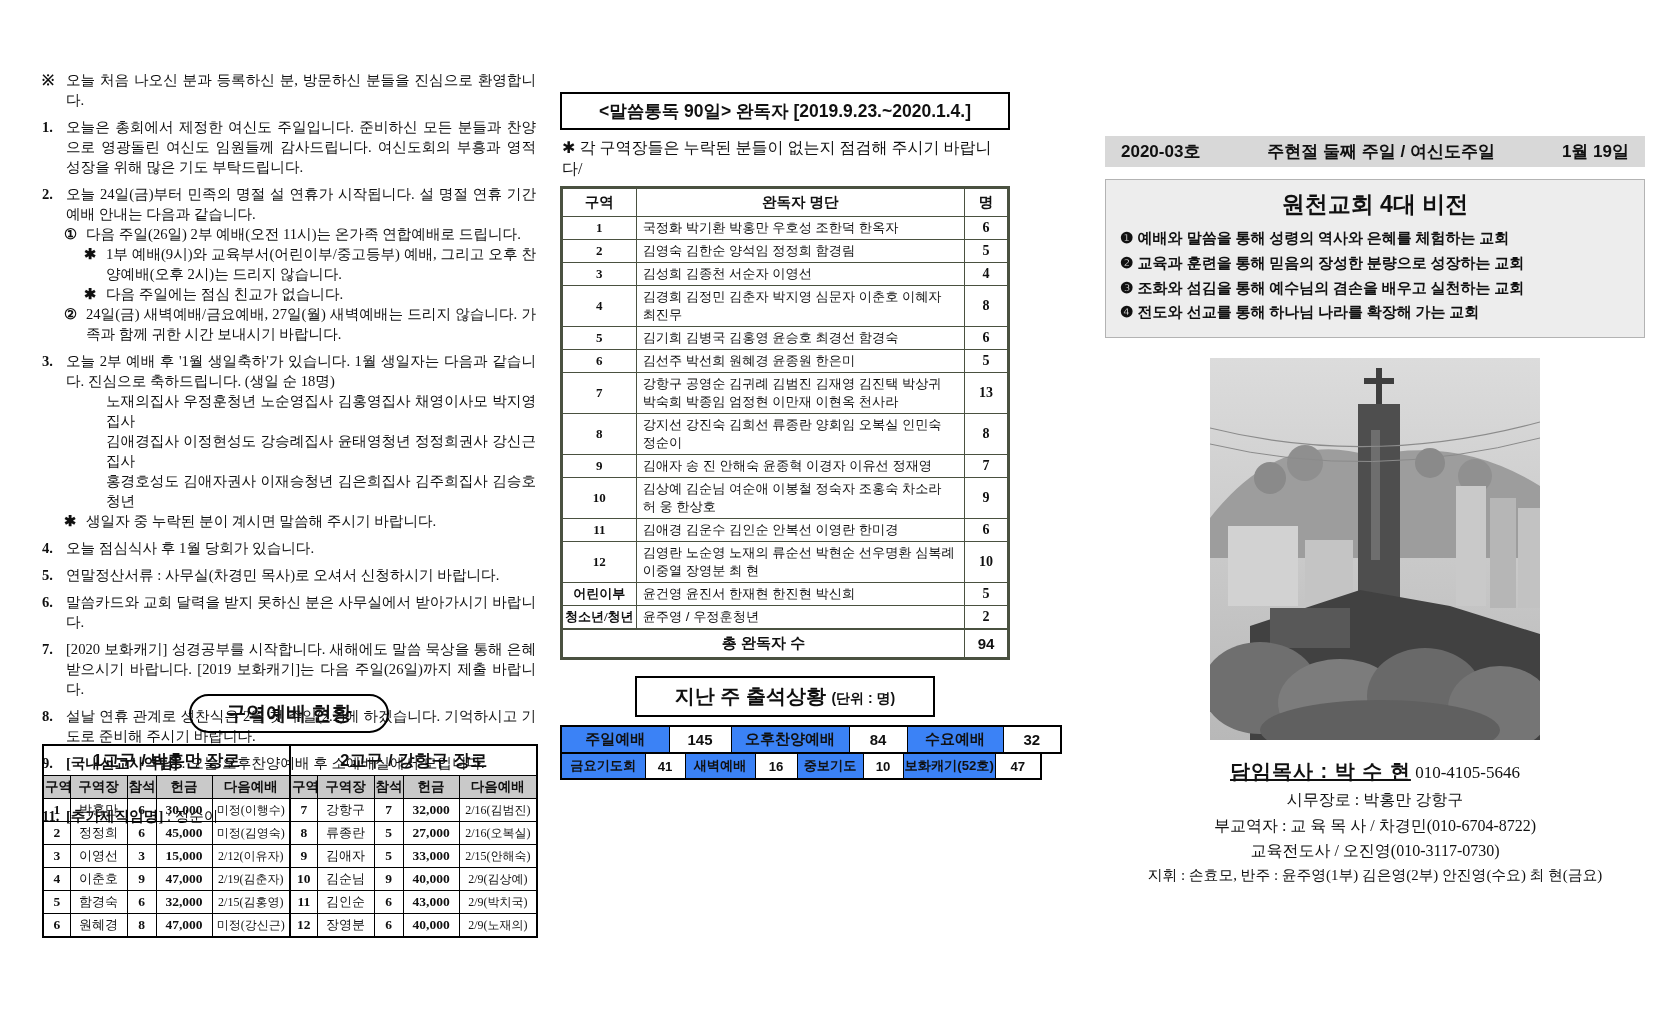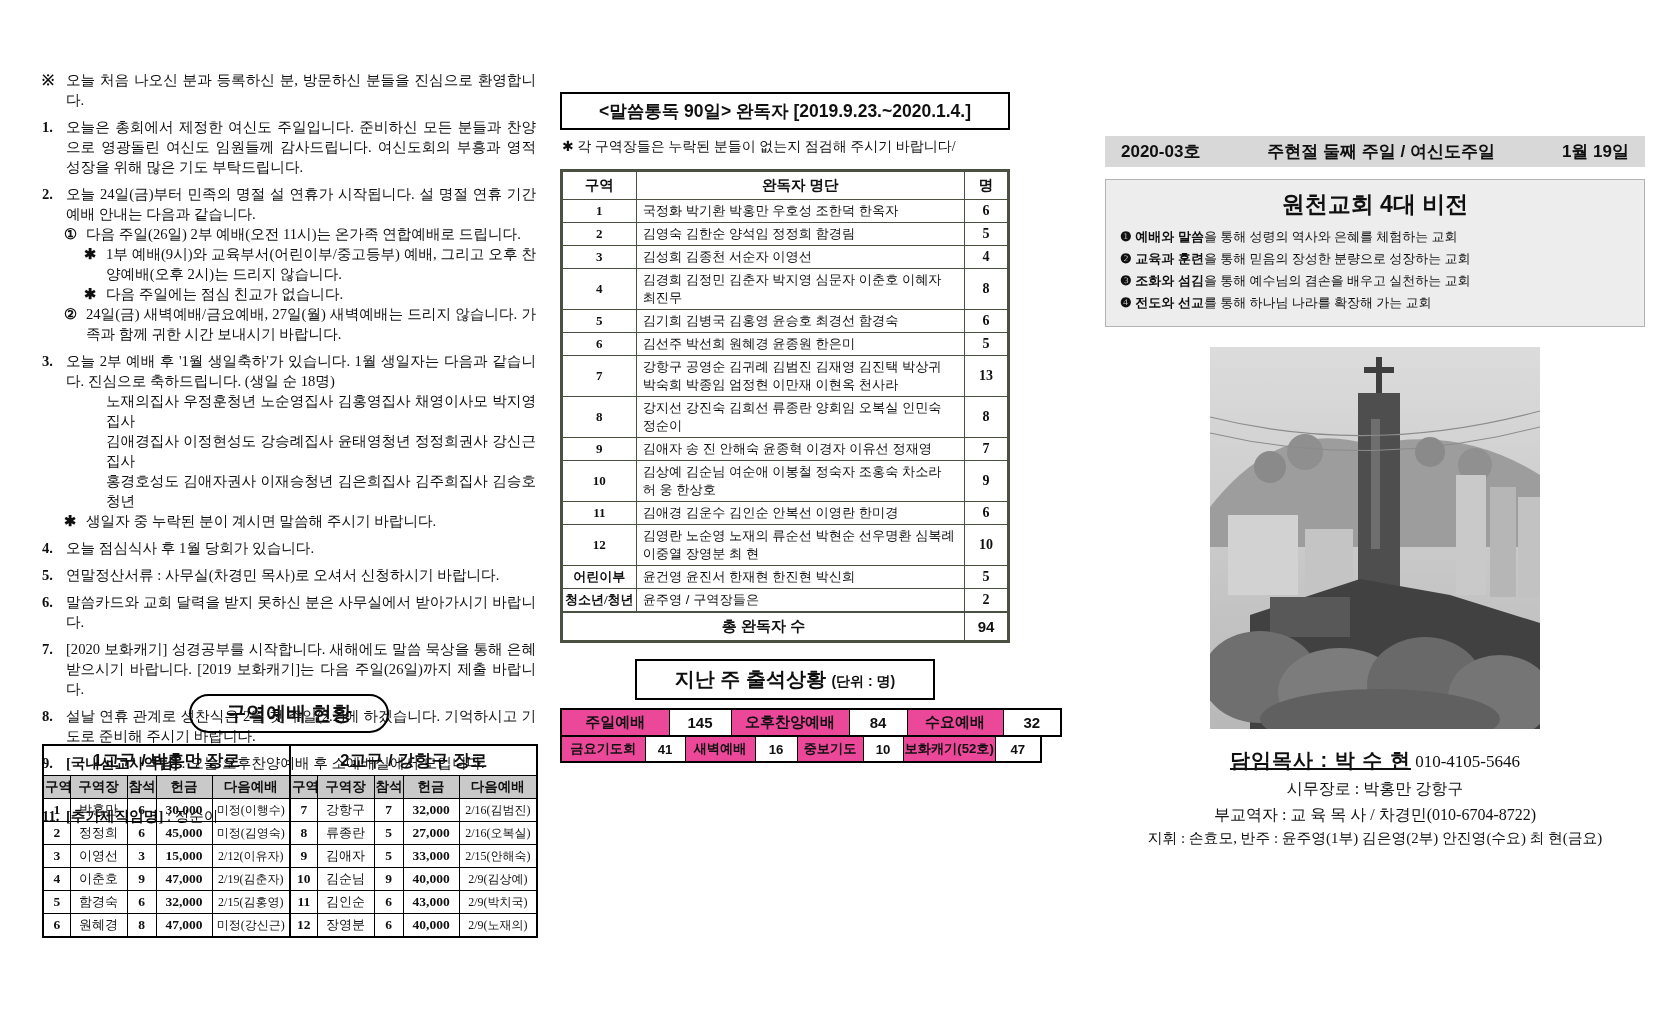--- a/index.html
+++ b/index.html
@@ -31,46 +31,46 @@
   .gy tr.grp th{font-size:17px;font-weight:bold;padding:3px 0;font-family:"Liberation Sans",sans-serif;}
   .gy tr.cols th{background:#c9c9c9;font-size:13.5px;font-family:"Liberation Sans",sans-serif;}
   .gy td.b{font-weight:bold;font-size:13.5px;}
   .gy td.nx{font-size:12px;}
   .gy .sep{border-left:2.5px solid #000;}
 
   
   .col-mid{position:absolute;left:560px;top:92px;width:450px;}
   .mid-title-box{border:2px solid #000;padding:5px 4px;text-align:center;
     font-family:"Liberation Sans",sans-serif;font-weight:bold;font-size:17.5px;}
-  .mid-note{font-size:14px;margin:8px 0 13px 2px;}
+  .mid-note{font-size:16px;margin:8px 0 6px 2px;}
   table.wd{width:100%;border-collapse:collapse;border:3px solid #4a5140;}
   .wd th,.wd td{border:1px solid #4a5140;padding:2px 6px;font-size:13.2px;}
   .wd th{font-weight:bold;text-align:center;font-size:14.5px;padding:4px 2px;font-family:"Liberation Sans",sans-serif;}
   .wd td.zone{width:50px;text-align:center;font-weight:bold;font-size:13px;white-space:nowrap;padding:2px 2px;}
   .wd td.cnt{width:30px;text-align:center;font-weight:bold;font-size:14px;}
   .wd td.names{font-family:"Liberation Sans",sans-serif;}
   .wd tfoot td{font-weight:bold;text-align:center;font-size:15px;padding:4px;border-top:2px solid #4a5140;font-family:"Liberation Sans",sans-serif;}
 
   .att-title{display:block;width:296px;margin:16px auto 10px auto;text-align:center;
     border:2px solid #000;padding:5px 0;font-family:"Liberation Sans",sans-serif;
     font-weight:bold;font-size:20px;}
   .att-title .unit{font-size:14px;font-weight:bold;margin-top:40px;}
   table.att{width:100%;border-collapse:collapse;border:2px solid #000;table-layout:fixed;margin-top:-2px;}
   .att td{border:1.5px solid #000;text-align:center;font-weight:bold;padding:3px 1px;white-space:nowrap;overflow:hidden;font-family:"Liberation Sans",sans-serif;}
-  .att .lab{background:#ec4899;}
+  .att .lab{background:#3b82f6;}
   table.att.r1 td{font-size:15px;}
   table.att.r2 td{font-size:13.2px;}
 
   
   .col-right{position:absolute;left:1105px;top:136px;width:540px;}
   .rc-bar{background:#d8d8d8;display:flex;justify-content:space-between;align-items:center;
     padding:4px 16px;font-family:"Liberation Sans",sans-serif;font-weight:bold;font-size:17px;}
   .vision{background:#ededed;border:1px solid #b3b3b3;margin-top:12px;padding:7px 14px 10px 14px;}
   .vision-title{text-align:center;font-family:"Liberation Sans",sans-serif;font-weight:bold;font-size:23px;margin:2px 0 8px 0;}
-  .vision-item{font-size:13px;margin:4.5px 0;line-height:1.35;}
+  .vision-item{font-size:15px;margin:4.5px 0;line-height:1.35;font-weight:bold;}
   .vision-item b{font-family:"Liberation Sans",sans-serif;}
   .photo{width:330px;height:382px;margin:20px auto 0 auto;display:block;}
   .staff{margin-top:15px;text-align:center;}
   .staff-line{font-size:16px;line-height:1.6;}
   .staff-line b{font-weight:bold;}
   .staff-line.lead{font-size:17px;}
   .staff-line.lead b{font-size:20px;letter-spacing:1px;font-family:"Liberation Sans",sans-serif;text-decoration:underline;}
   .staff-line.small{font-size:14.8px;}
 </style>
 </head>
@@ -385,21 +385,21 @@
           </tr>
 
           <tr>
             <td class="zone">어린이부</td>
             <td class="names">윤건영 윤진서 한재현 한진현 박신희</td>
             <td class="cnt">5</td>
           </tr>
 
           <tr>
             <td class="zone">청소년/청년</td>
-            <td class="names">윤주영 / 구역장들은</td>
+            <td class="names">윤주영 / 우정훈청년</td>
             <td class="cnt">2</td>
           </tr>
         </tbody>
       <tfoot>
         <tr>
           <td colspan="2">총 완독자 수</td>
           <td>94</td>
         </tr>
       </tfoot>
     </table>
@@ -533,18 +533,19 @@
     </svg>
 
     <div class="staff">
 
         <div class="staff-line lead"><b>담임목사 : 박 수 현</b><span> 010-4105-5646</span></div>
 
         <div class="staff-line"><b></b><span>시무장로 : 박홍만 강항구</span></div>
 
         <div class="staff-line"><b></b><span>부교역자 : 교 육 목 사 /  차경민(010-6704-8722)</span></div>
 
+        <div class="staff-line"><b></b><span>교육전도사 / 오진영(010-3117-0730)</span></div>
 
         <div class="staff-line small"><b></b><span>지휘 : 손효모,  반주 : 윤주영(1부) 김은영(2부) 안진영(수요) 최 현(금요)</span></div>
       </div>
   </section>
 
 </div>
 
 </body></html>

